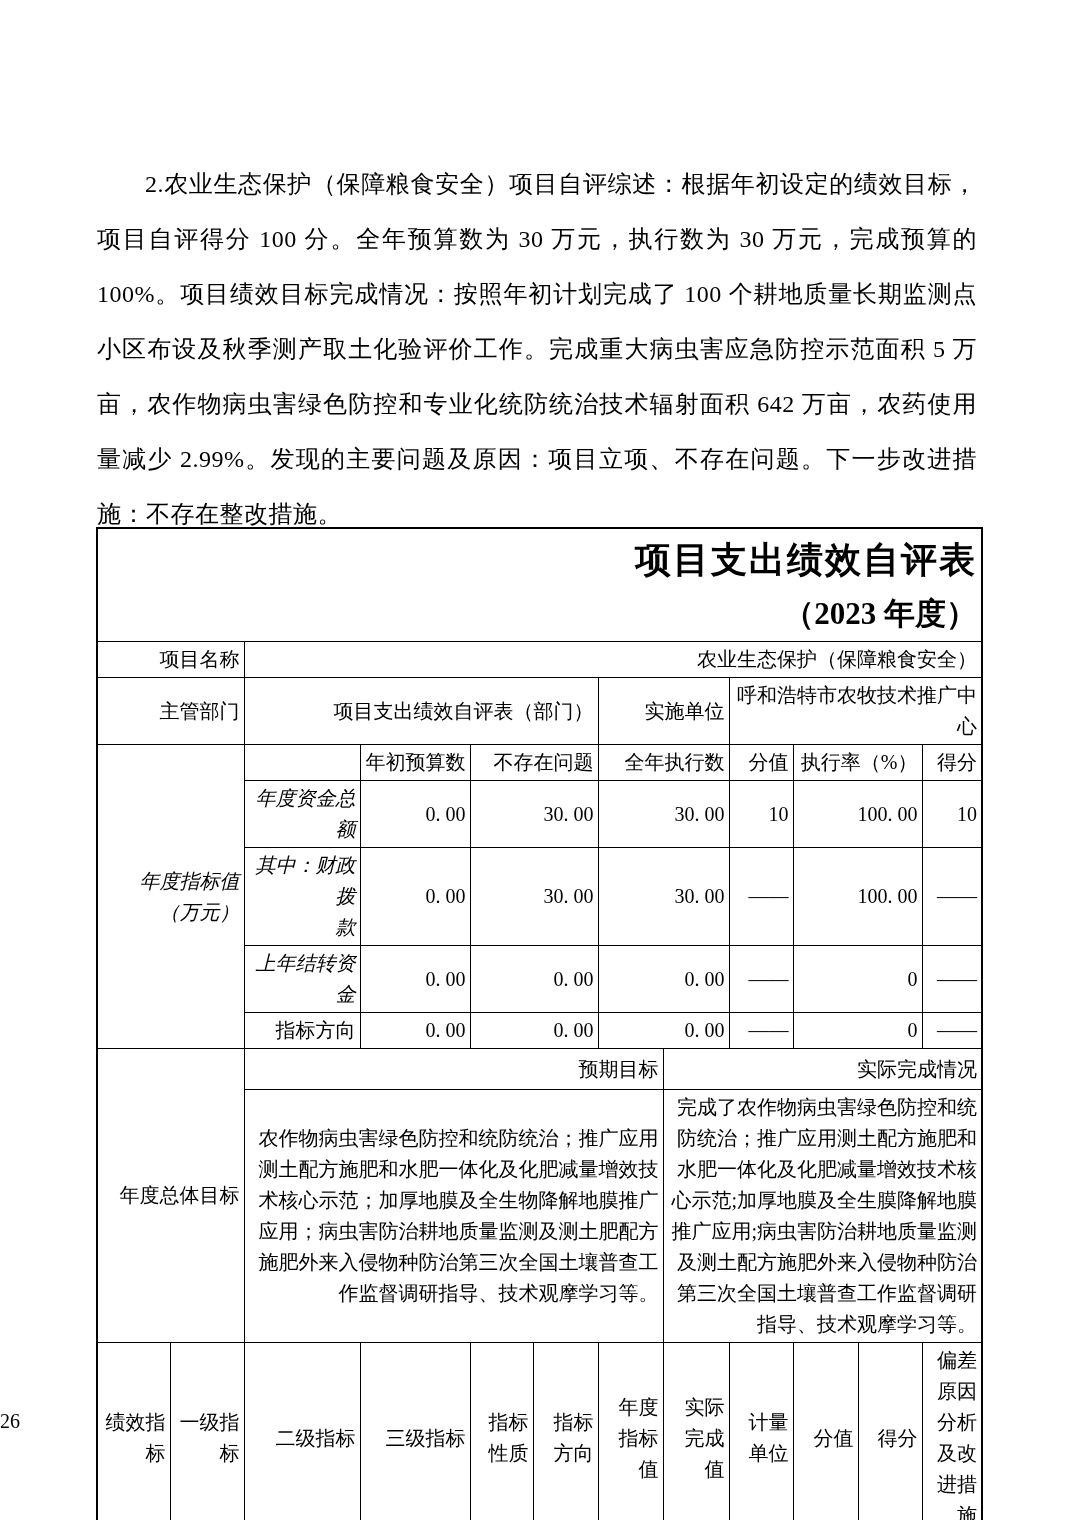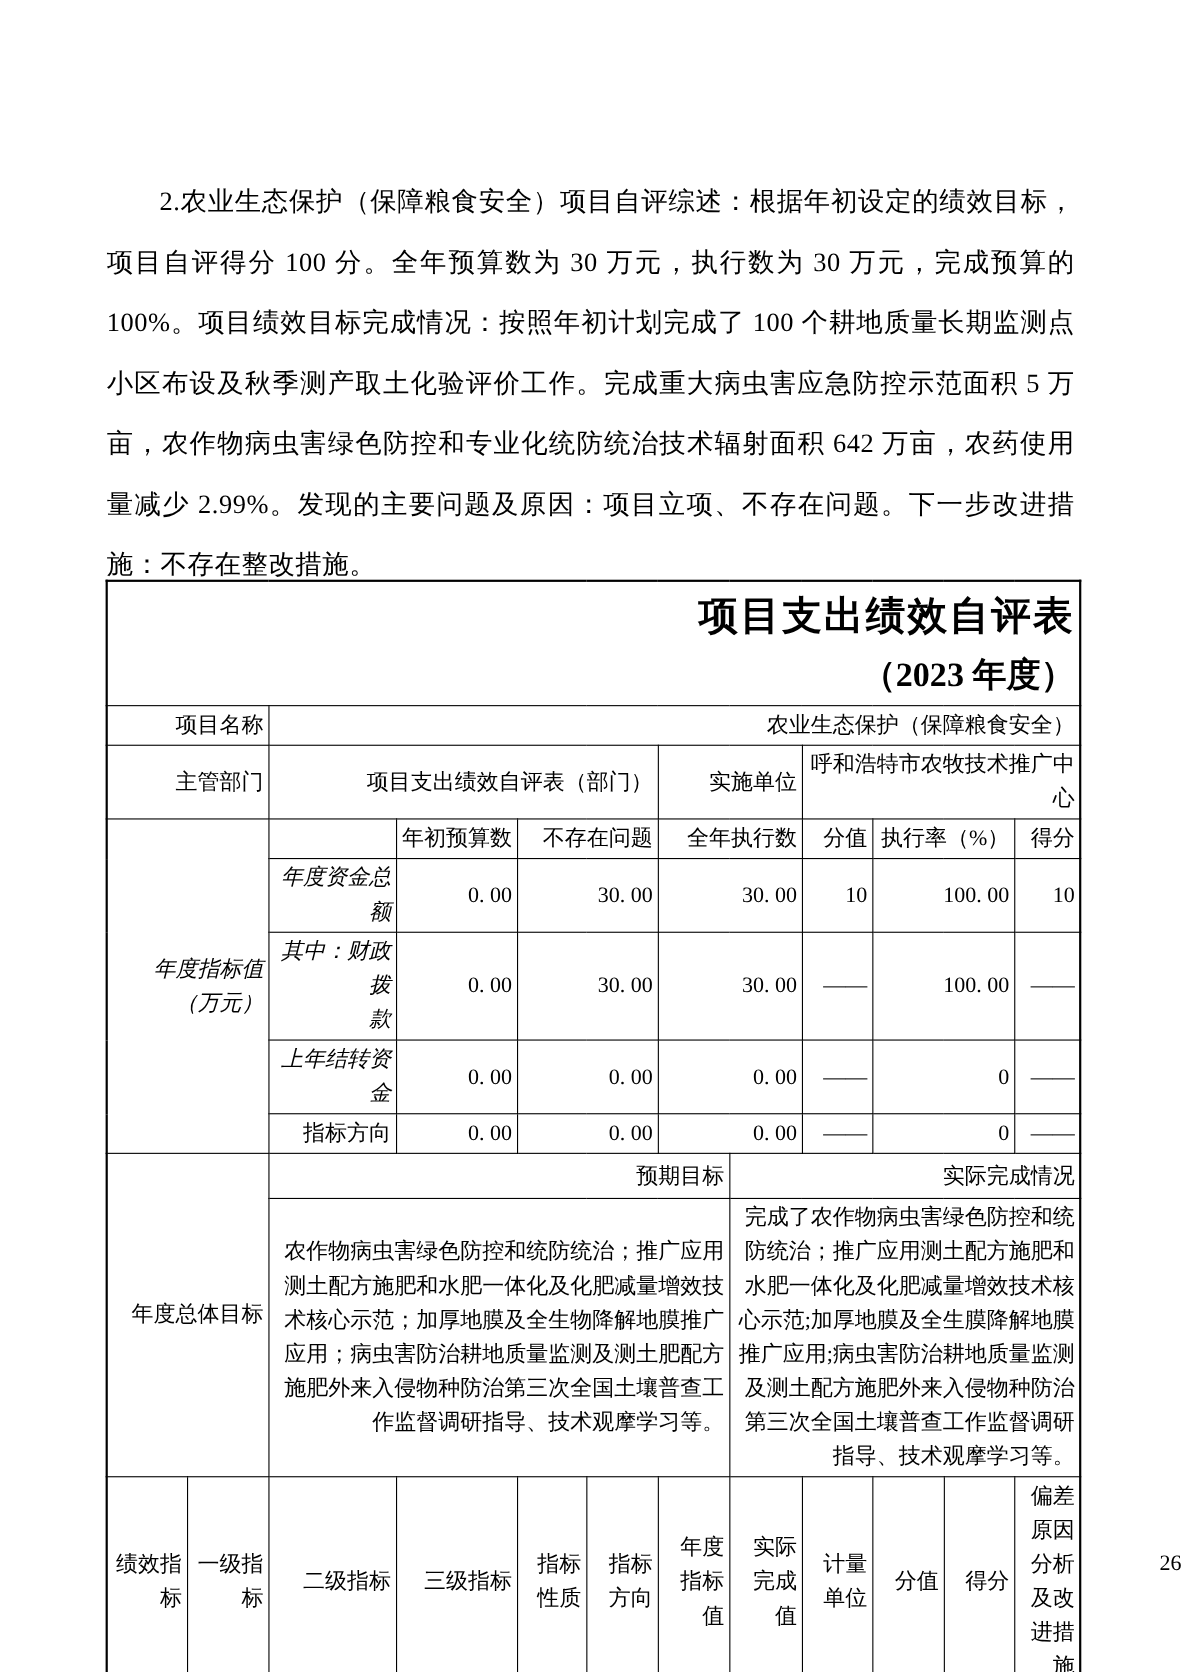--- a/index.html
+++ b/index.html
@@ -59,22 +59,22 @@
   .vleft{text-align:left;padding-left:9px;}
   .r-ghead td{height:36px;}
   .r-gbody td{height:189px;}
   .gtext{font-size:17px;line-height:28px;padding:4px 5px;text-align:center;}
   .gtext-r{line-height:27px;margin-top:48px;}
   .r-ihead td{height:166px;line-height:28px;padding:2px 3px;}
   
   .pageno{
     position:absolute;
     left:0;top:1410px;
-    width:1074px;
-    text-align:right;
+    width:922px;
+    text-align:left;
     font-size:20px;
   }
 </style>
 </head>
 <body>
 
 <div class="page">
 
   <p class="para">2.农业生态保护（保障粮食安全）项目自评综述：根据年初设定的绩效目标，项目自评得分 100 分。全年预算数为 30 万元，执行数为 30 万元，完成预算的 100%。项目绩效目标完成情况：按照年初计划完成了 100 个耕地质量长期监测点小区布设及秋季测产取土化验评价工作。完成重大病虫害应急防控示范面积 5 万亩，农作物病虫害绿色防控和专业化统防统治技术辐射面积 642 万亩，农药使用量减少 2.99%。发现的主要问题及原因：项目立项、不存在问题。下一步改进措施：不存在整改措施。</p>
 

